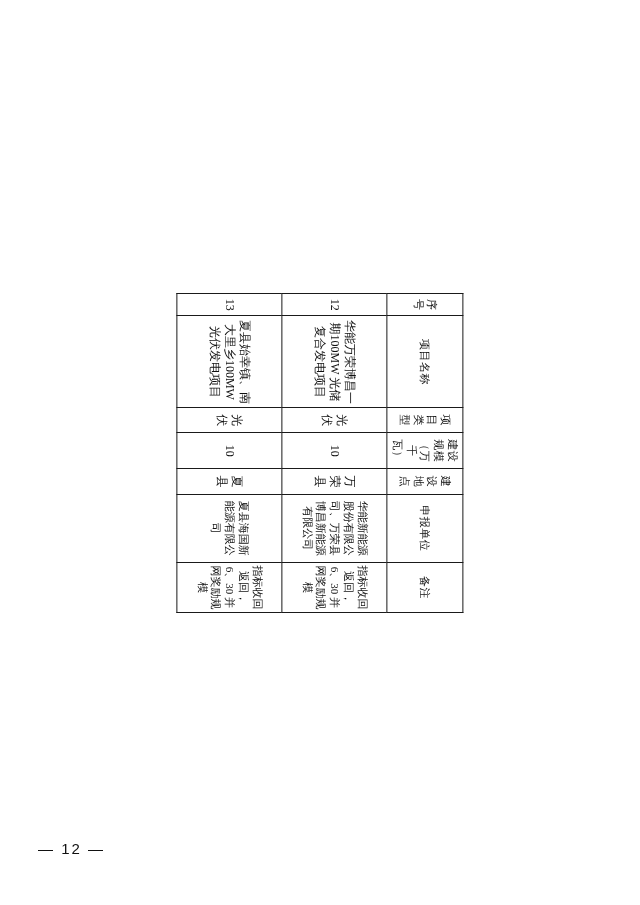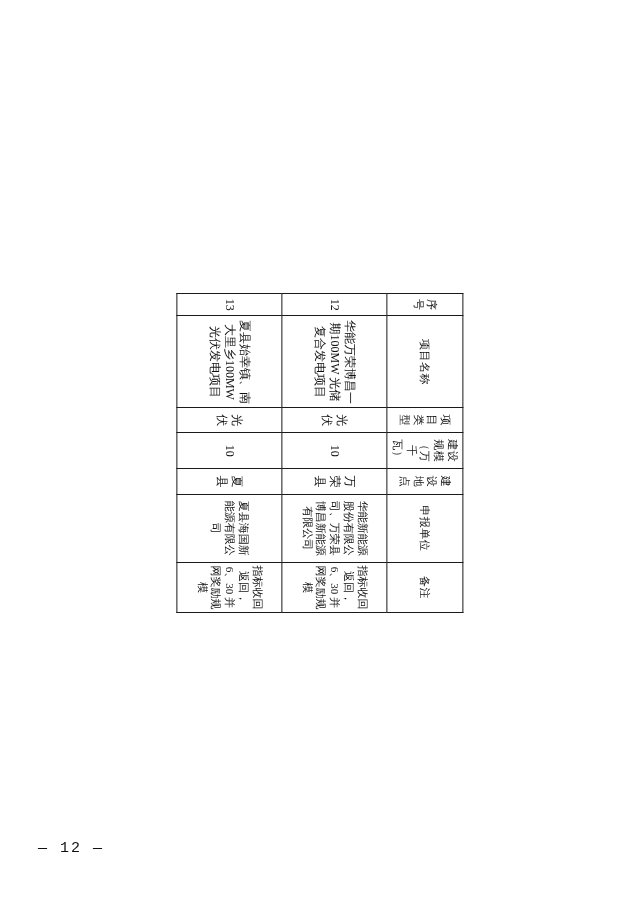--- a/index.html
+++ b/index.html
@@ -82,21 +82,21 @@
   }
 
   
   .page-number {
     position: absolute;
     left: 38px;
     bottom: 48px;
     font-size: 15px;
     letter-spacing: 2px;
     color: #111;
-    font-family: Liberation Mono, monospace;
+    font-family: Liberation Sans, sans-serif;
   }
 </style>
 </head>
 <body>
 
 <div class="page">
 
   <div class="rot-wrap">
     <table class="doc-table">
       <thead>

